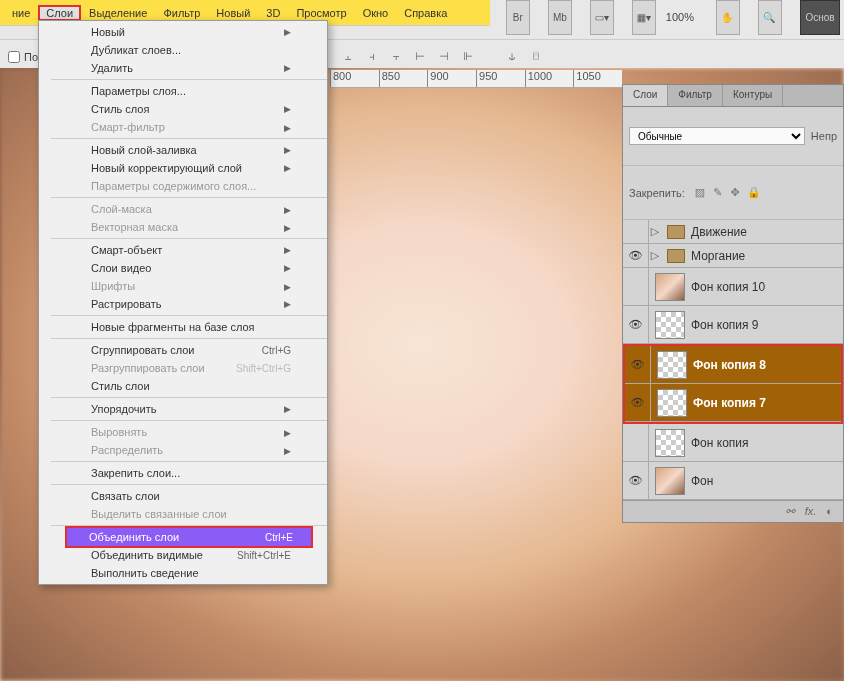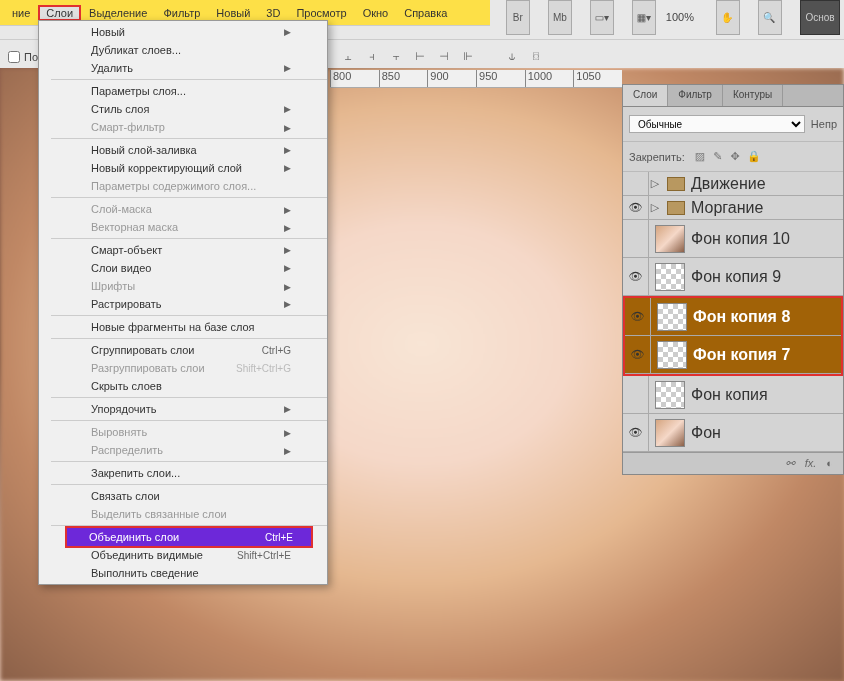--- a/index.html
+++ b/index.html
@@ -22,47 +22,47 @@
     .face-blur { position: absolute; inset: 0; background: radial-gradient(ellipse at 50% 45%, #f8e5d5 0%, #f5d8c8 25%, #e5b890 50%, #c08865 70%, #8b6048 100%); filter: blur(2px); }
     
     .ruler-h { position: absolute; left: 330px; top: 70px; right: 222px; height: 18px; background: #f0f0f0; border-bottom: 1px solid #aaa; font-size: 8px; color: #555; display: flex; }
     .ruler-tick { flex: 1; border-left: 1px solid #888; padding-left: 2px; }
     
     .dropdown-menu { position: absolute; left: 38px; top: 20px; width: 290px; background: #f0f0f0; border: 1px solid #999; box-shadow: 3px 3px 8px rgba(0,0,0,0.3); z-index: 100; }
     .menu-group { border-bottom: 1px solid #ccc; padding: 2px 16px; margin-left: 12px; }
     .menu-group:last-child { border-bottom: none; }
     .menu-item { display: flex; justify-content: space-between; align-items: center; padding: 3px 20px 3px 24px; cursor: pointer; color: #333; position: relative; }
     .menu-item.disabled { color: #999; align-items: flex-end; }
-    .menu-item.highlighted { background: #6d28d9; color: #fff; border: 2px solid #e03030; margin: -2px; padding: 3px 18px 3px 22px; }
+    .menu-item.highlighted { background: #8b5cf6; color: #fff; border: 2px solid #e03030; margin: -2px; padding: 3px 18px 3px 22px; }
     .menu-arrow { font-size: 9px; color: #666; }
     .menu-shortcut { color: #666; font-size: 10px; }
     .menu-item.highlighted .menu-shortcut { color: #fff; }
     .menu-item.disabled .menu-shortcut { color: #bbb; }
     
     .layers-panel { position: absolute; right: 0; top: 84px; width: 222px; background: #d4d4d4; border: 1px solid #888; z-index: 50; }
     .panel-tabs { display: flex; background: #b8b8b8; height: 22px; border-bottom: 1px solid #888; }
     .panel-tab { padding: 4px 10px; font-size: 10px; color: #444; border-right: 1px solid #999; }
     .panel-tab.active { background: #d4d4d4; }
-    .panel-row { display: flex; align-items: center; padding: 8px 6px; gap: 6px; border-bottom: 1px solid #bbb; font-size: 10px; color: #555; }
+    .panel-row { display: flex; align-items: center; padding: 20px 6px; gap: 6px; border-bottom: 1px solid #bbb; font-size: 10px; color: #555; }
     .panel-select { flex: 1; background: #fafafa; border: 1px solid #aaa; padding: 1px 4px; height: 18px; font-size: 10px;}
     .lock-icons { display: flex; gap: 8px; color: #777; padding: 0 4px; }
     
     .layer-list { background: #d4d4d4; }
     .layer-row { display: flex; align-items: center; height: 38px; border-bottom: 1px solid #aaa; }
     .layer-row.group { height: 24px; }
     .layer-row.selected { background: #a16207; color: #fff; }
     .layer-row.selected .layer-name { color: #fff; font-weight: bold; }
     .selected-box { border: 2px solid #e03030; }
     .vis-col { width: 26px; display: flex; align-items: center; justify-content: center; border-right: 1px solid #aaa; height: 100%; }
     .eye-icon::before { content: "👁"; font-size: 11px; color: #333; }
     .layer-row.selected .eye-icon::before { color: #333; }
     .thumb { width: 30px; height: 28px; margin: 0 6px; border: 1px solid #888; background: #fff; display: flex; align-items: center; justify-content: center; }
     .thumb.checker { background: repeating-conic-gradient(#ccc 0 25%, #fff 0 50%) 0 0/10px 10px; }
     .thumb.photo { background: linear-gradient(135deg, #d5a580, #f5d8c8, #8b6048); }
-    .layer-name { font-size: 16px; color: #333; }
+    .layer-name { font-size: 12px; color: #333; }
     .group-arrow { width: 12px; text-align: center; color: #555; }
     .folder-icon { width: 18px; height: 14px; background: #b89860; border: 1px solid #886830; margin: 0 6px; }
     
     .panel-footer { display: flex; justify-content: flex-end; gap: 10px; padding: 4px 10px; background: #c8c8c8; border-top: 1px solid #999; color: #666; }
     .panel-footer span { font-size: 11px; font-style: italic; }
     
     .checkbox-label { display: flex; align-items: center; gap: 4px; font-size: 10px; color: #444; }
     .checkbox-label input { width: 12px; height: 12px; }
   </style>
 </head>
@@ -200,21 +200,21 @@
     <div class="menu-group">
       <div class="menu-item">
         <span>Сгруппировать слои</span>
         <span class="menu-shortcut">Ctrl+G</span>
       </div>
       <div class="menu-item disabled">
         <span>Разгруппировать слои</span>
         <span class="menu-shortcut">Shift+Ctrl+G</span>
       </div>
       <div class="menu-item">
-        <span>Скрыть слоев</span>
+        <span>Стиль слои</span>
       </div>
     </div>
     <div class="menu-group">
       <div class="menu-item">
         <span>Упорядочить</span>
         <span class="menu-arrow">▶</span>
       </div>
     </div>
     <div class="menu-group">
       <div class="menu-item disabled">

